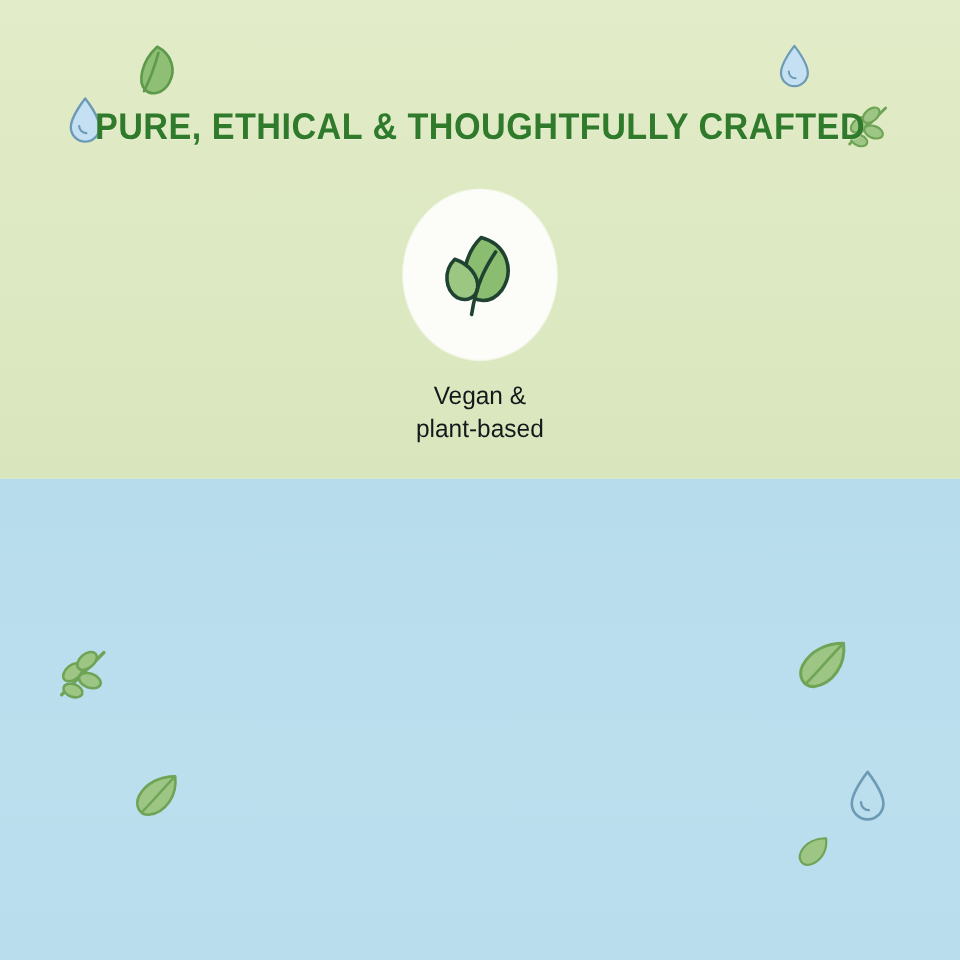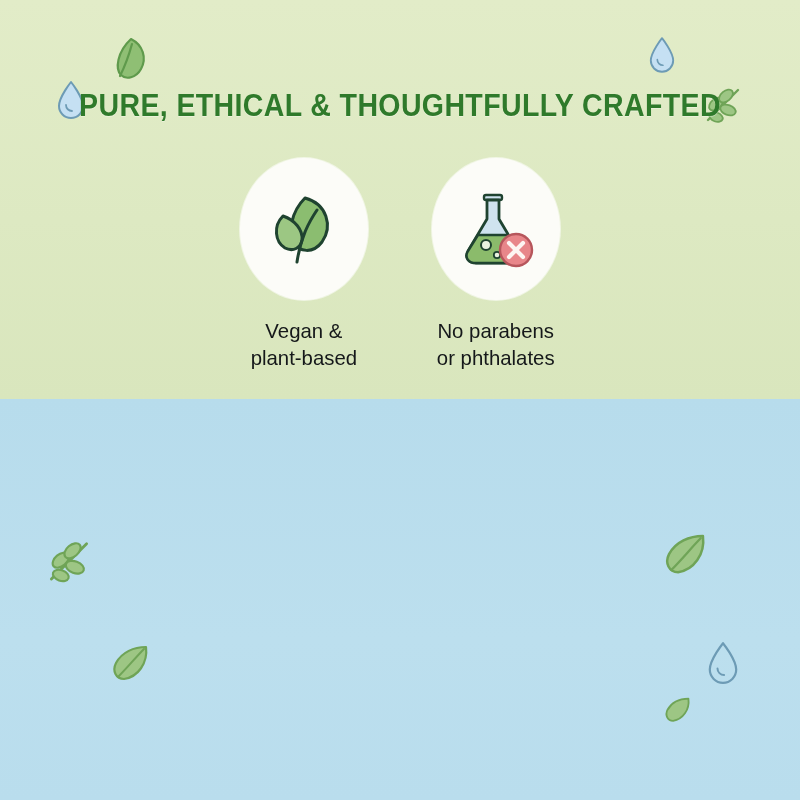--- a/index.html
+++ b/index.html
@@ -135,40 +135,20 @@
               <path d="M16 26 C6 36 8 52 18 58 C26 62 34 58 35 50 C36 40 28 30 16 26 Z" fill="#9cc783" stroke="#1f4330" stroke-width="3" stroke-linejoin="round"></path>
               <path d="M50 20 C42 32 34 46 30 72" fill="none" stroke="#1f4330" stroke-width="3" stroke-linecap="round"></path>
             </svg>
           </span>
         </div>
         <div class="caption">Vegan &amp;
 plant-based</div>
       </div>
 
 
-      <div class="feature">
-        <div class="badge">
-          <span>
-            <svg width="80" height="80" viewBox="0 0 80 80">
-
-              <rect x="28" y="6" width="18" height="5" rx="2" fill="#cfe3ef" stroke="#1f4330" stroke-width="2.4"></rect>
-              <path d="M31 11 V30 L12 62 C8 69 13 74 20 74 H54 C61 74 66 69 62 62 L43 30 V11 Z" fill="#cfe3ef" stroke="#1f4330" stroke-width="2.8" stroke-linejoin="round"></path>
-
-              <path d="M22 46 L12 62 C8 69 13 74 20 74 H54 C61 74 66 69 62 62 L52 46 Z" fill="#8bbb6b" stroke="#1f4330" stroke-width="2.4" stroke-linejoin="round"></path>
-              <circle cx="30" cy="56" r="5" fill="#e9f2e0" stroke="#1f4330" stroke-width="2"></circle>
-              <circle cx="41" cy="66" r="3.2" fill="#e9f2e0" stroke="#1f4330" stroke-width="1.8"></circle>
-
-              <circle cx="60" cy="61" r="16" fill="#e8868a" stroke="#b6565c" stroke-width="2.4"></circle>
-              <path d="M53 54 L67 68 M67 54 L53 68" stroke="#fdf5f2" stroke-width="4.2" stroke-linecap="round"></path>
-            </svg>
-          </span>
-        </div>
-        <div class="caption">No parabens
-or phthalates</div>
-      </div>
 
 
     </div>
   </section>
 
   <section class="panel-bottom">
 
     <span class="deco" style="left:42px;top:133px;">
       <svg width="54" height="54" viewBox="0 0 46 46">
         <path d="M8 40 L38 10" stroke="#6fa457" stroke-width="2.4" fill="none" stroke-linecap="round"></path>

